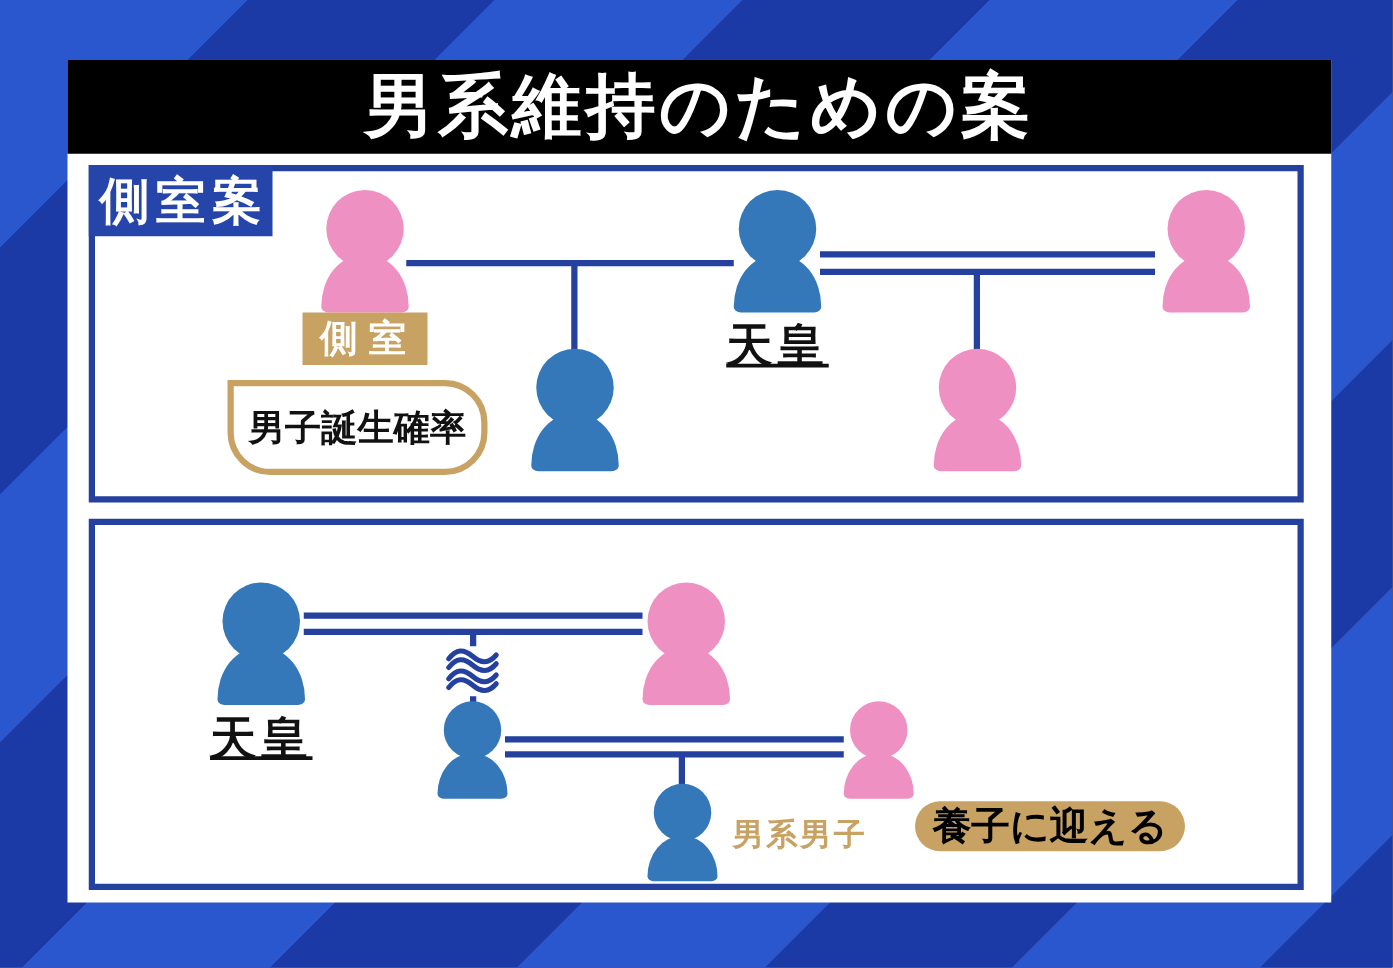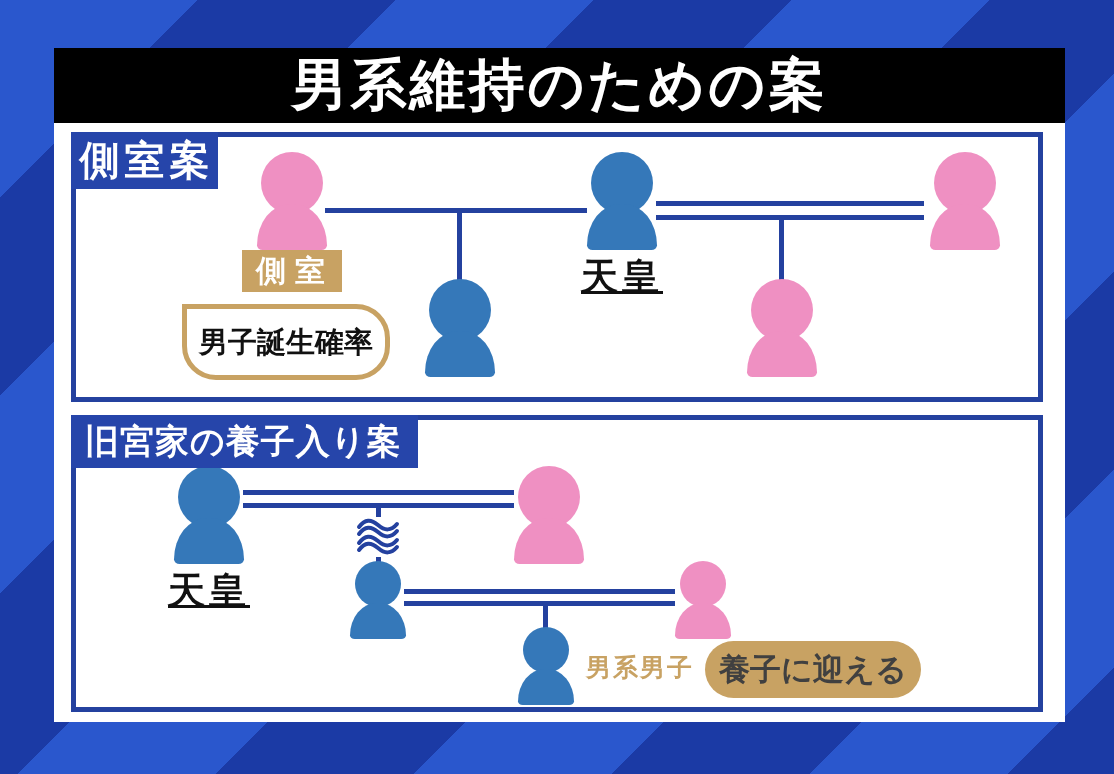--- a/index.html
+++ b/index.html
@@ -46,22 +46,22 @@
   .bubble{position:absolute;left:182px;top:304px;width:208px;height:76px;background:#fff;
     border:5px solid var(--tan-gold,#c8a263);border-radius:0 34px 34px 34px;box-sizing:border-box;
     display:flex;flex-direction:column;align-items:center;justify-content:center;
     color:var(--text-black,#111);font-size:29px;line-height:33px;font-weight:800;white-space:nowrap;}
   .name-black{position:absolute;color:var(--text-black,#111);font-size:37px;font-weight:800;
     letter-spacing:4px;text-align:center;white-space:nowrap;text-decoration:underline;}
   .name1{left:562px;top:252px;width:120px;}
   .name2{left:149px;top:566px;width:120px;}
   .name-tan{position:absolute;left:586px;top:651px;color:var(--tan-gold,#c8a263);
     font-size:25px;font-weight:800;letter-spacing:2px;white-space:nowrap;}
-  .pill{position:absolute;left:705px;top:641px;width:216px;height:57px;border-radius:29px;
-    background:var(--tan-gold,#c8a263);color:#404040;font-size:31px;font-weight:800;
+  .pill{position:absolute;left:732px;top:641px;width:216px;height:40px;border-radius:29px;
+    background:var(--tan-gold,#c8a263);color:#000000;font-size:31px;font-weight:800;
     display:flex;align-items:center;justify-content:center;white-space:nowrap;}
   .squiggle{position:absolute;left:354px;top:515px;}
 </style>
 </head>
 <body>
 
 <div class="stage">
 
   <div class="card"></div>
 
@@ -149,15 +149,14 @@
     <div class="person small male" style="left:518px;top:627px;">
       <span class="head"></span>
       <span class="body"></span>
     </div>
 
     <div class="name-black name2">天皇</div>
     <div class="name-tan">男系男子</div>
     <div class="pill">養子に迎える</div>
   </div>
 
-  <div class="panel-label l2">旧宮家の養子入り案</div>
 
 </div>
 
 </body></html>

